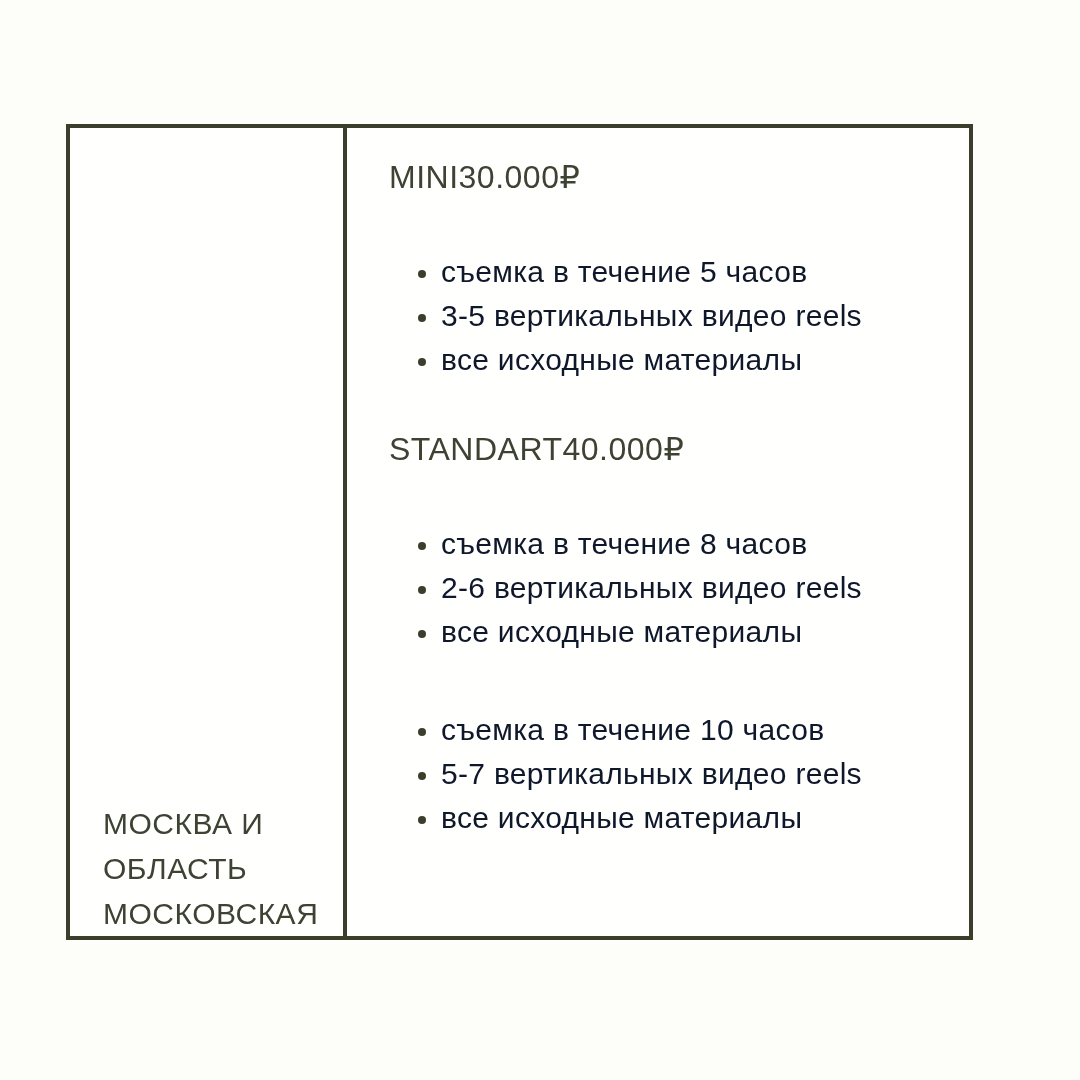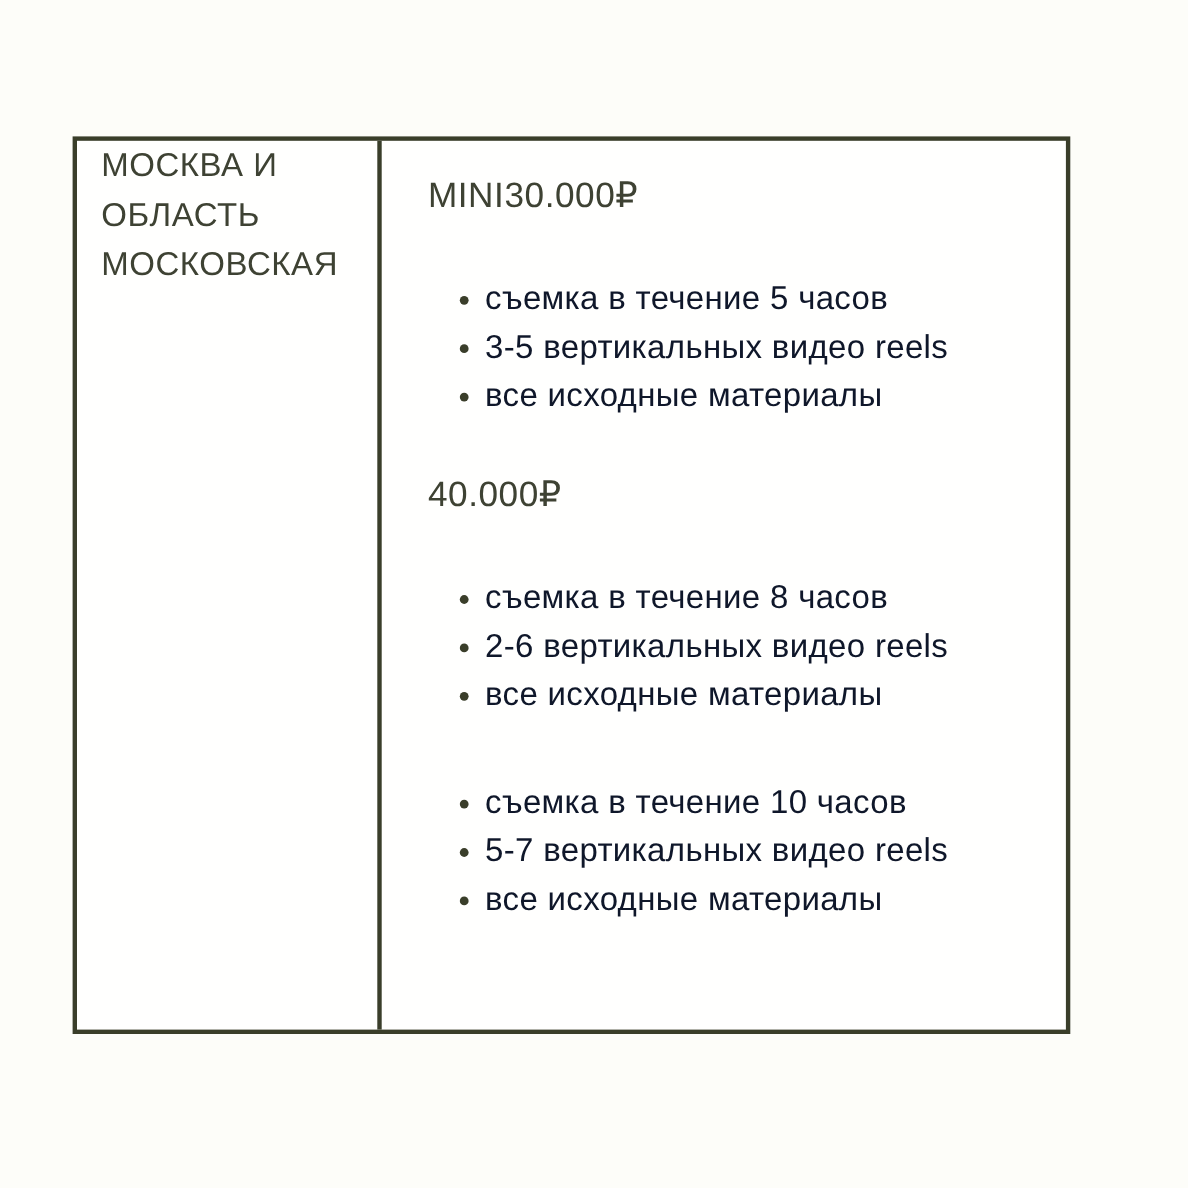--- a/index.html
+++ b/index.html
@@ -24,22 +24,22 @@
     box-sizing: border-box;
     border: 4px solid #3a3e2a;
     background: #fffffe;
     display: flex;
   }
   .region-cell {
     width: 277px;
     box-sizing: border-box;
     border-right: 4px solid #3a3e2a;
     display: flex;
-    align-items: flex-start;
-    padding-left: 22px;
+    align-items: flex-end;
+    padding-left: 33px;
     flex-shrink: 0;
   }
   .region-label {
     font-size: 30px;
     line-height: 45px;
     color: #3e4233;
     letter-spacing: 0.5px;
   }
   .tiers-cell {
     flex: 1;
@@ -98,20 +98,21 @@
         </div>
         <ul class="feature-list">
           <li>съемка в течение 5 часов</li>
           <li>3-5 вертикальных видео reels</li>
           <li>все исходные материалы</li>
         </ul>
       </div>
 
       <div class="tier">
         <div class="tier-header">
+          <span>STANDART</span>
           <span>40.000₽</span>
         </div>
         <ul class="feature-list">
           <li>съемка в течение 8 часов</li>
           <li>2-6 вертикальных видео reels</li>
           <li>все исходные материалы</li>
         </ul>
       </div>
 
       <div class="tier">

